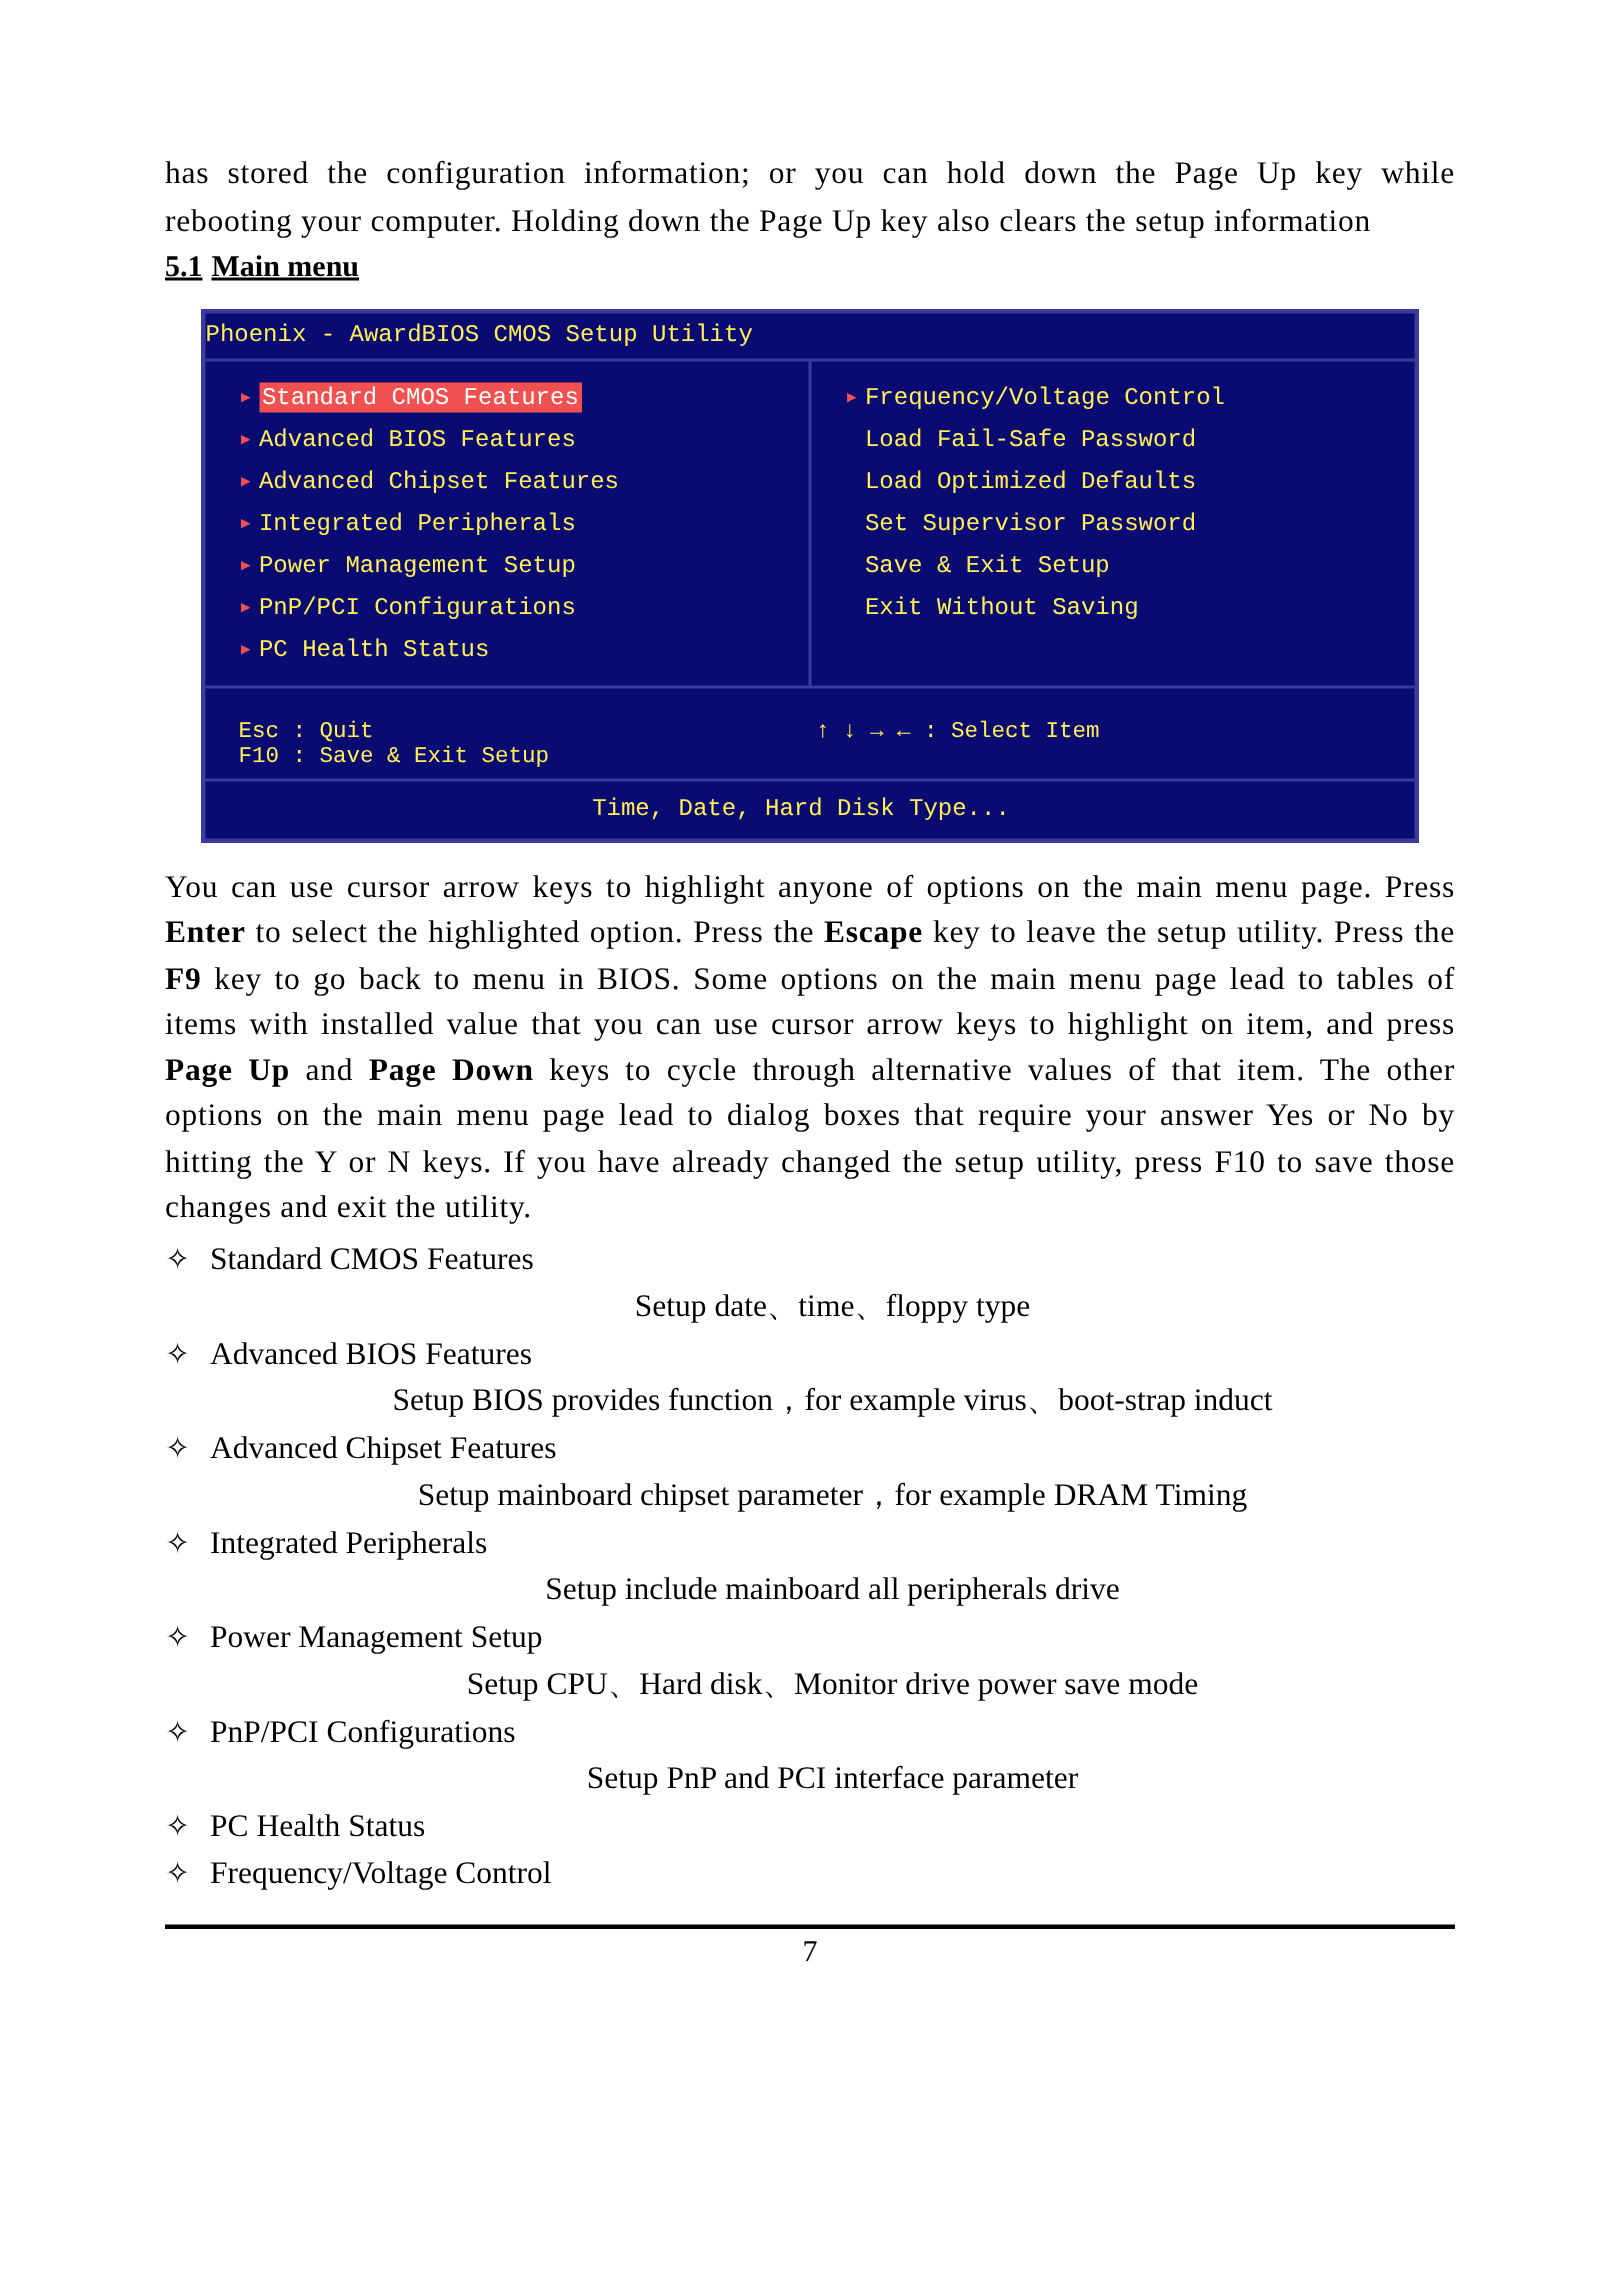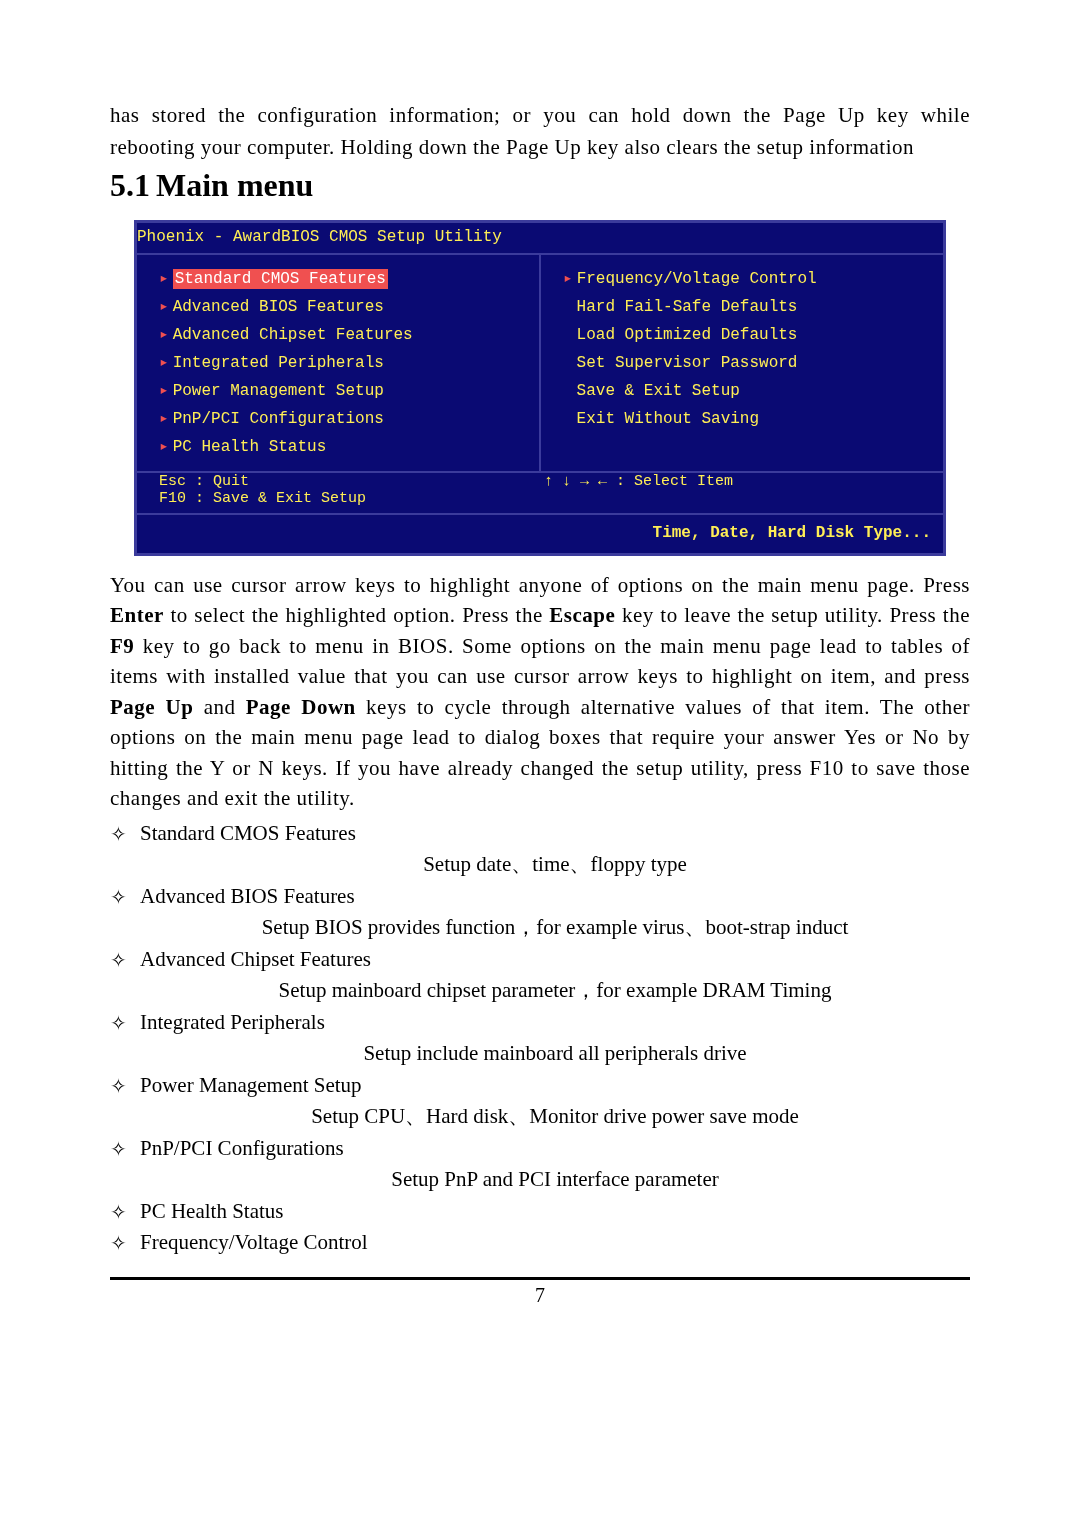--- a/index.html
+++ b/index.html
@@ -18,22 +18,23 @@
     padding: 100px 110px 0 110px;
     box-sizing: border-box;
   }
   .intro {
     text-align: justify;
     line-height: 1.5;
     letter-spacing: 0.5px;
   }
   .section {
     font-weight: bold;
-    font-size: 32px;
+    font-size: 20px;
     margin: 4px 0 16px 0;
+    text-decoration: underline;
   }
   .section .number { margin-right: 6px; }
   
   .bios {
     margin: 0 24px 14px 24px;
     border: 3px solid #3b3b9c;
     background: #0a0a73;
     font-family: "Courier New", monospace;
     font-size: 16px;
     color: #ffee55;
@@ -58,30 +59,29 @@
   }
   .bios-row {
     padding: 6px 0;
     white-space: nowrap;
   }
   .bios-row .caret { color: #f05050; margin-right: 4px; }
   .bios-row.selected .txt { background: #f05050; color: #fff; padding: 1px 2px; }
   .bios-footer {
     display: flex;
     border-bottom: 2px solid #3b3b9c;
-    padding: 0 14px 6px 22px;
+    padding: 20px 14px 6px 22px;
     font-size: 15px;
   }
   .bios-footer .left { flex: 1; }
   .bios-footer .right { flex: 1; }
   .bios-footer .row { padding: 1px 0; }
   .bios-help {
-    text-align: right;
+    text-align: center;
     padding: 10px 12px 12px 0;
-    font-weight: bold;
   }
   .para {
     text-align: justify;
     line-height: 1.45;
     letter-spacing: 0.5px;
     margin-bottom: 4px;
   }
   .bold { font-weight: bold; }
   .bullets {
     margin-top: 2px;
@@ -129,21 +129,21 @@
         <div class="bios-row selected"><span class="caret">▸</span><span class="txt">Standard CMOS Features</span></div>
         <div class="bios-row"><span class="caret">▸</span><span class="txt">Advanced BIOS Features</span></div>
         <div class="bios-row"><span class="caret">▸</span><span class="txt">Advanced Chipset Features</span></div>
         <div class="bios-row"><span class="caret">▸</span><span class="txt">Integrated Peripherals</span></div>
         <div class="bios-row"><span class="caret">▸</span><span class="txt">Power Management Setup</span></div>
         <div class="bios-row"><span class="caret">▸</span><span class="txt">PnP/PCI Configurations</span></div>
         <div class="bios-row"><span class="caret">▸</span><span class="txt">PC Health Status</span></div>
       </div>
       <div class="bios-col">
         <div class="bios-row"><span class="caret">▸</span><span class="txt">Frequency/Voltage Control</span></div>
-        <div class="bios-row"><span class="caret">&nbsp;</span><span class="txt">Hard Fail-Safe Defaults</span></div>
+        <div class="bios-row"><span class="caret">&nbsp;</span><span class="txt">Load Fail-Safe Password</span></div>
         <div class="bios-row"><span class="caret">&nbsp;</span><span class="txt">Load Optimized Defaults</span></div>
         <div class="bios-row"><span class="caret">&nbsp;</span><span class="txt">Set Supervisor Password</span></div>
         <div class="bios-row"><span class="caret">&nbsp;</span><span class="txt">Save &amp; Exit Setup</span></div>
         <div class="bios-row"><span class="caret">&nbsp;</span><span class="txt">Exit Without Saving</span></div>
       </div>
     </div>
     <div class="bios-footer">
       <div class="left">
         <div class="row">Esc : Quit</div>
         <div class="row">F10 : Save &amp; Exit Setup</div>

